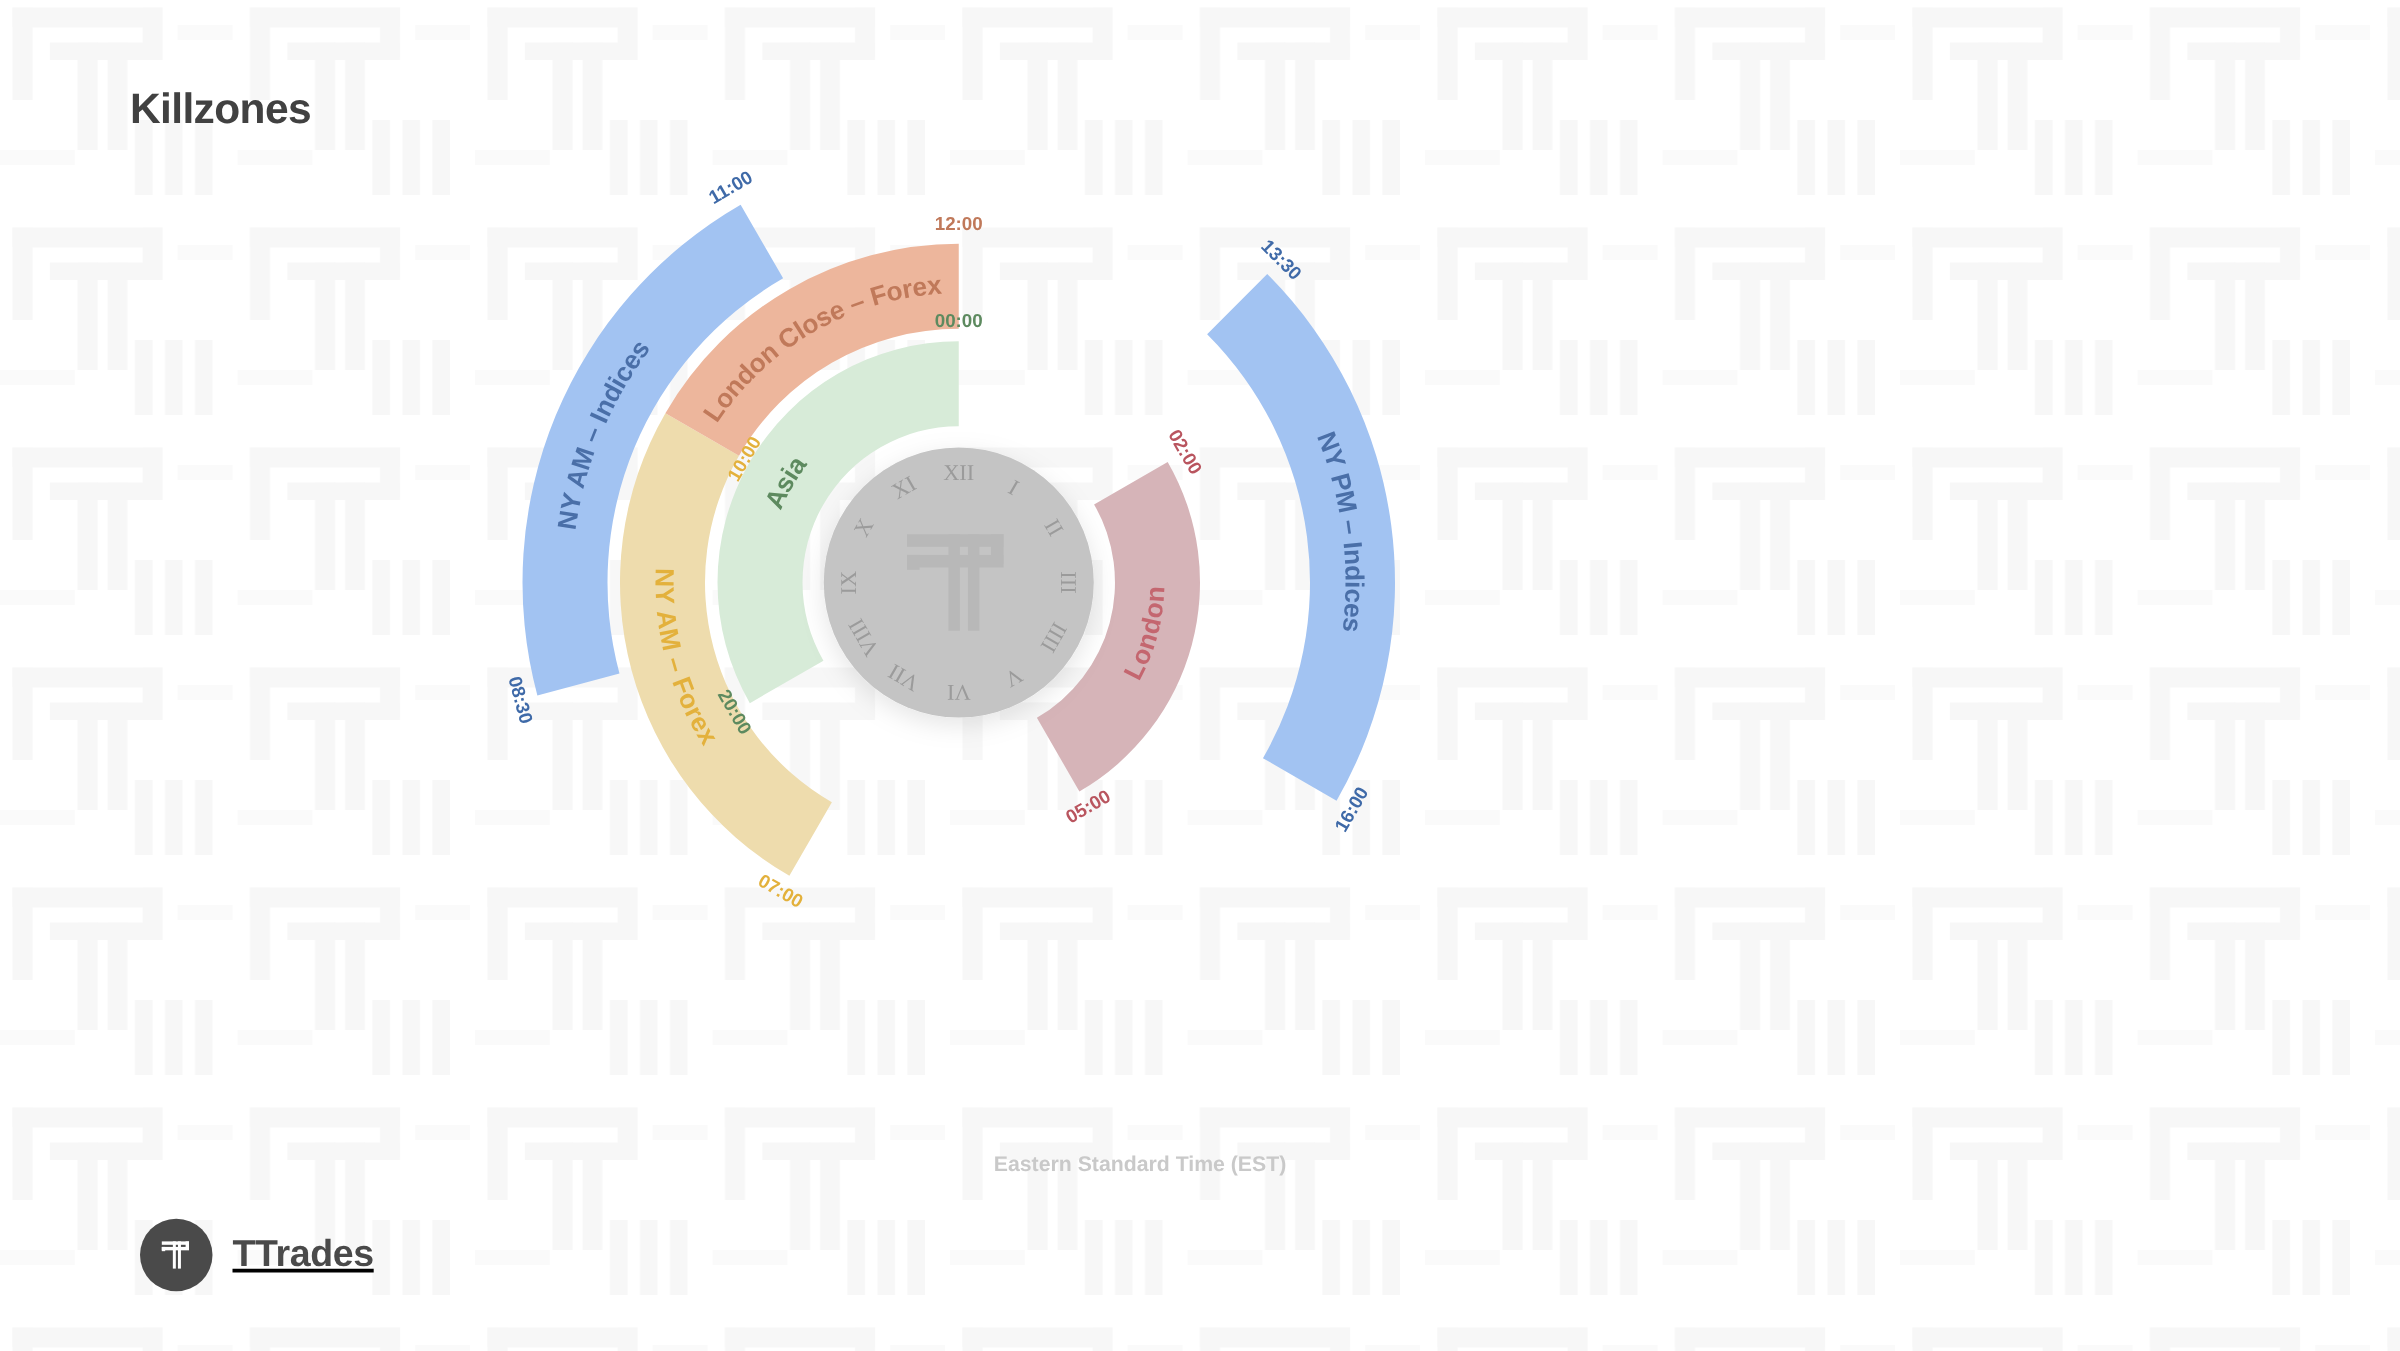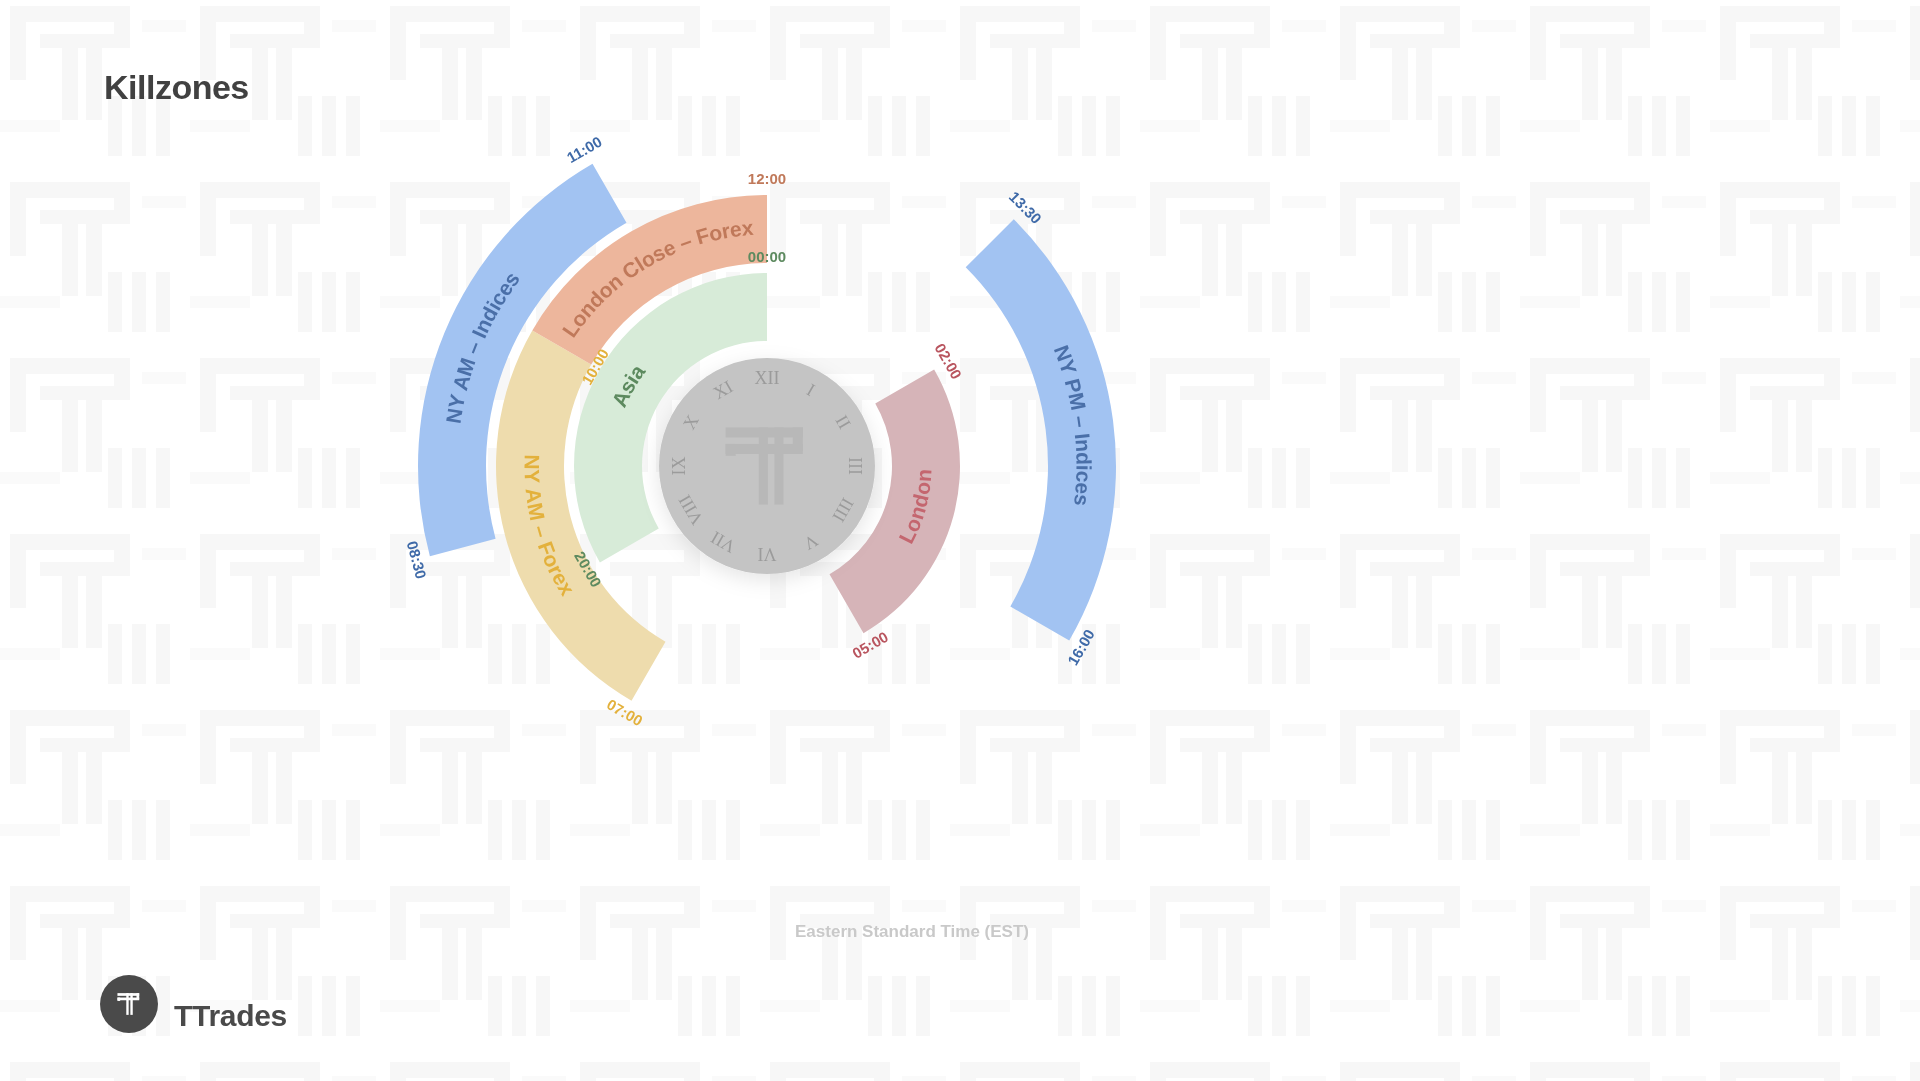--- a/index.html
+++ b/index.html
@@ -31,22 +31,22 @@
   #footer-caption{
     position:absolute;
     left:0;top:922px;width:1824px;
     text-align:center;
     font-size:17px;
     font-weight:bold;
     color:#c9c9c9;
   }
   #brand{
     position:absolute;
-    left:100px;top:975px;
-    display:flex;align-items:flex-end;gap:16px;
+    left:112px;top:975px;
+    display:flex;align-items:center;gap:16px;text-decoration:underline;
   }
   #brand .logo-mark{
     width:58px;height:58px;border-radius:50%;
     background:#4a4a4a;
     display:flex;align-items:center;justify-content:center;
   }
   #brand .brand-name{
     font-size:30px;font-weight:bold;color:#4a4a4a;
     letter-spacing:-0.3px;
   }

